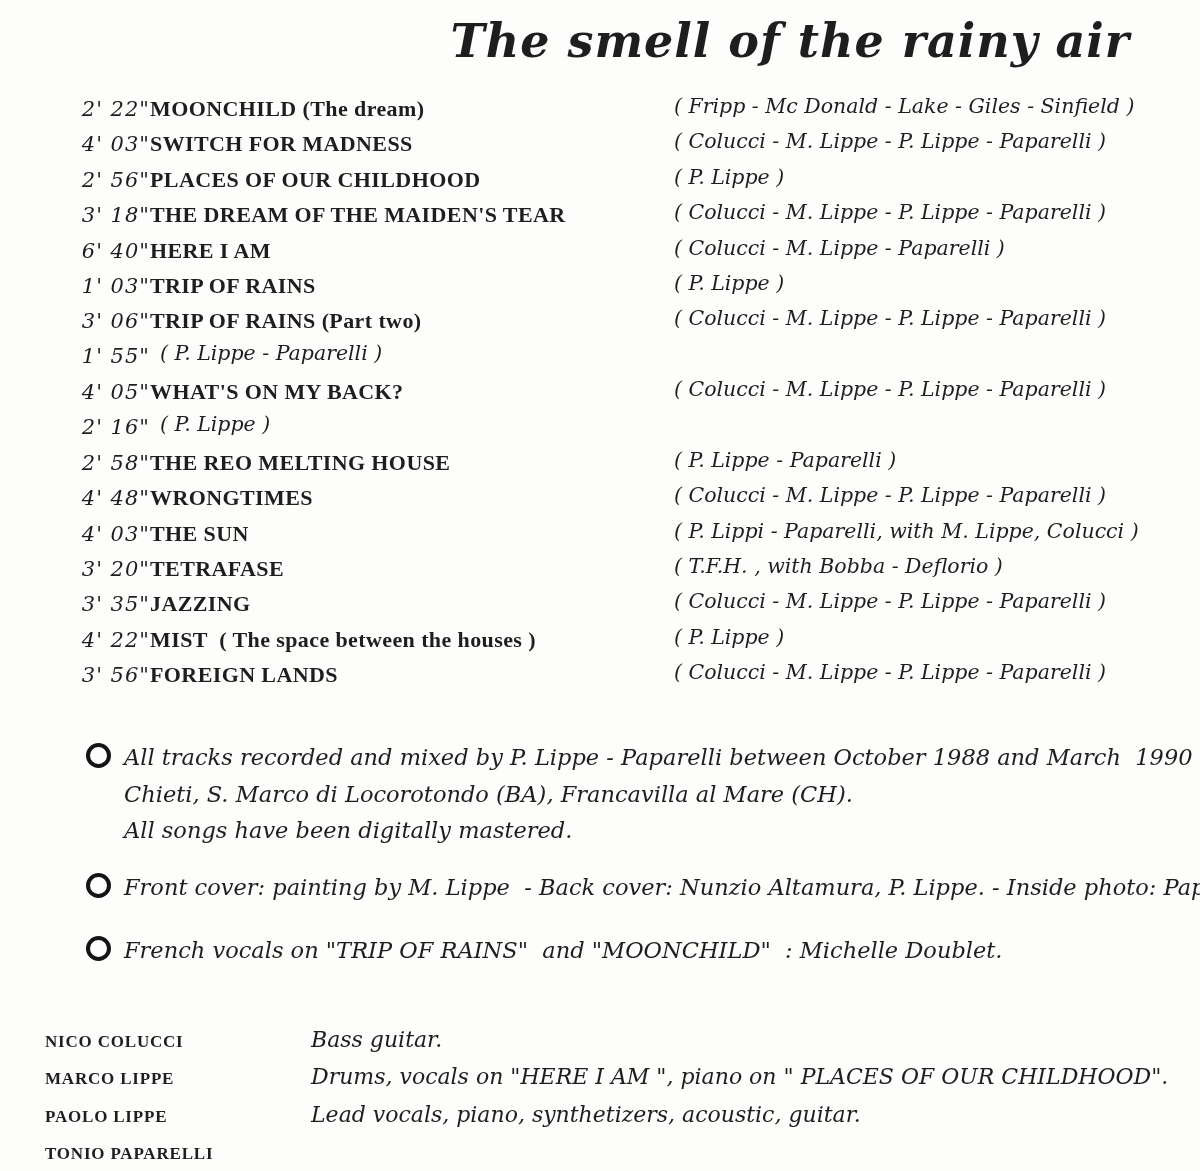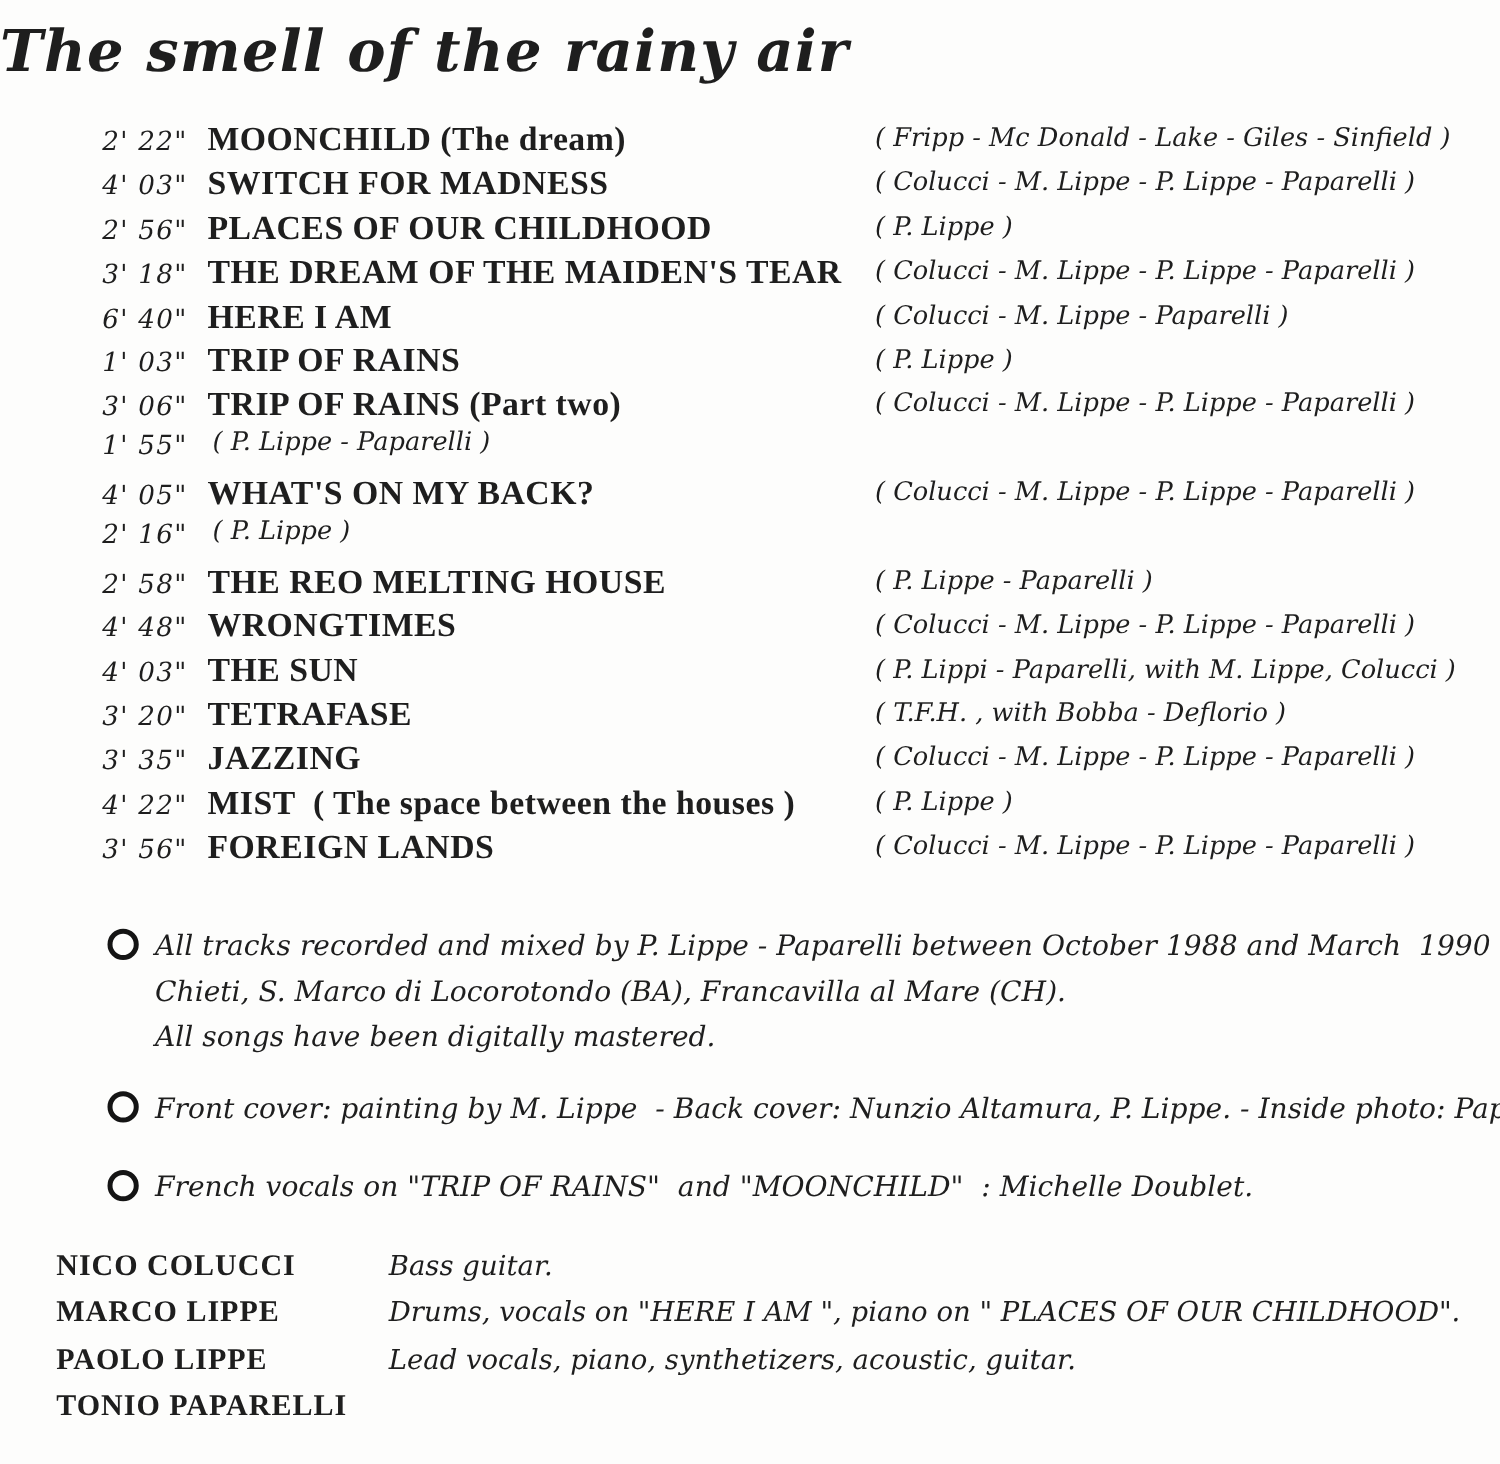--- a/index.html
+++ b/index.html
@@ -12,21 +12,21 @@
     font-family: "DejaVu Serif", serif;
     overflow: hidden;
   }
 
   
   .album-title {
     position: absolute;
     top: 14px;
     left: 0;
     width: 1130px;
-    text-align: left;
+    text-align: right;
     font-size: 46px;
     font-style: italic;
     font-weight: bold;
     letter-spacing: 1px;
     white-space: pre;
   }
 
   
   .tracklist {
     position: absolute;
@@ -42,30 +42,29 @@
   .track-time {
     width: 90px;
     text-align: right;
     font-style: italic;
     font-size: 21px;
     white-space: pre;
     letter-spacing: 1px;
   }
   .track-title {
     width: 514px;
-    margin-left: 16px;
     font-family: "Liberation Serif", serif;
     font-weight: bold;
-    font-size: 27px;
+    font-size: 22px;
     letter-spacing: 0.4px;
     white-space: pre;
   }
   .track-credit {
     flex: 1;
-    margin-left: 20px;
+    margin-left: 10px;
     font-style: italic;
     font-size: 20.5px;
     white-space: pre;
     position: relative;
     top: -3px;
   }
 
   
   .notes {
     position: absolute;
@@ -106,23 +105,24 @@
   }
   .musician-row {
     display: flex;
     align-items: baseline;
     height: 37.4px;
   }
   .musician-name {
     width: 266px;
     font-family: "Liberation Serif", serif;
     font-weight: bold;
-    font-size: 24px;
+    font-size: 17px;
     letter-spacing: 0.8px;
     white-space: pre;
+    margin-top: 32px;
   }
   .musician-role {
     flex: 1;
     font-style: italic;
     font-size: 22px;
     white-space: pre;
   }
 </style>
 </head>
 <body>

